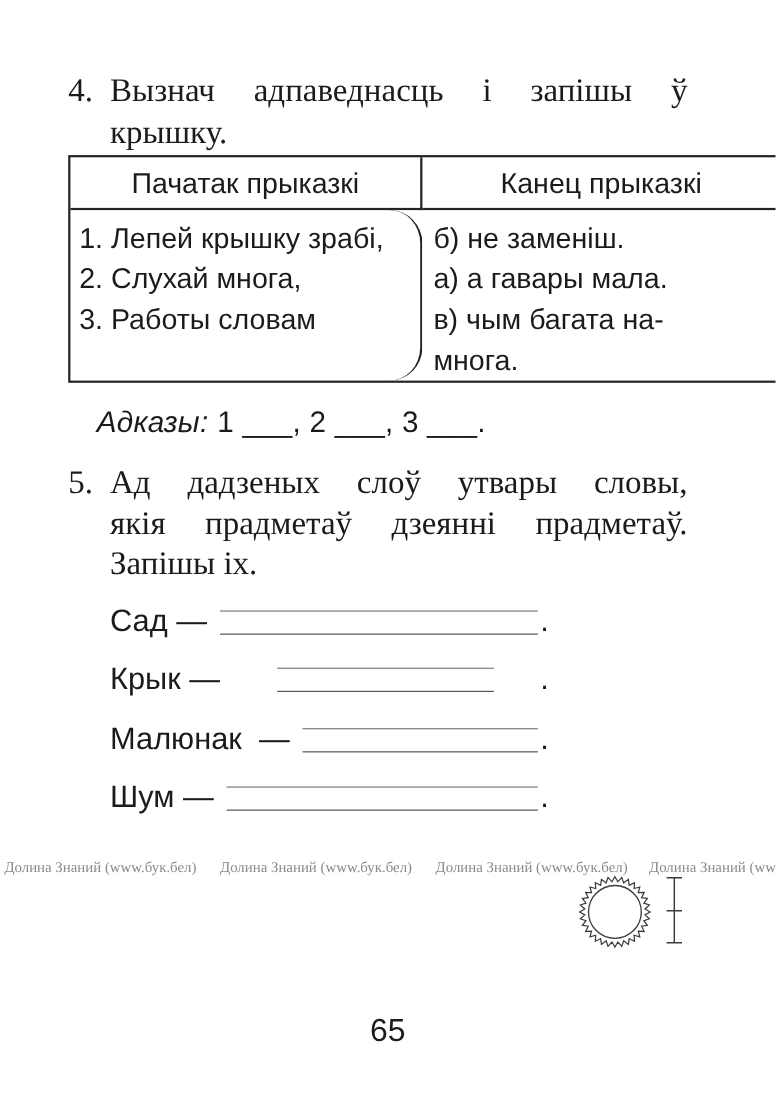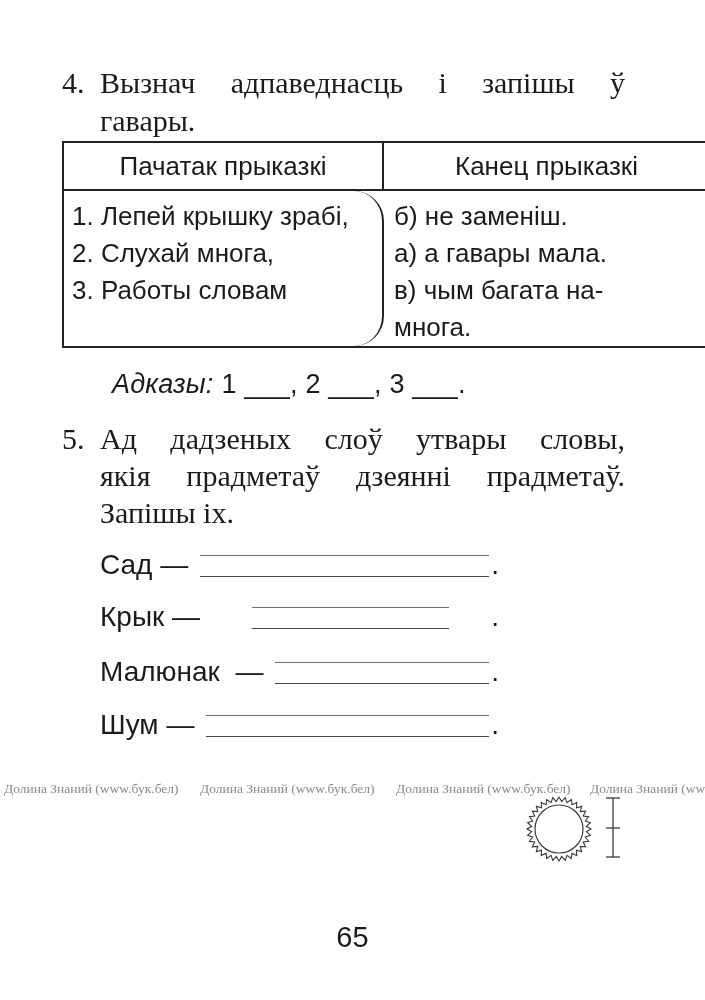--- a/index.html
+++ b/index.html
@@ -38,21 +38,21 @@
   .ptable .hcell {
     border-bottom: 2px solid #232323;
     display: flex; align-items: center; justify-content: center;
   }
   .ptable .col-l { border-right: 2px solid #232323; }
   .ptable .bcell { padding: 7px 6px 0 8px; line-height: 37px; border-radius: 30px; }
   .ptable .bcell.col-r { padding-left: 10px; }
 
   
   .answers {
-    position: absolute; left: 112px; top: 368px;
+    position: absolute; left: 88px; top: 368px;
     font-size: 27px; line-height: 32px; letter-spacing: 0.2px;
   }
   .answers .lbl { font-style: italic; margin-right: 8px; }
 
   
   .word-row {
     position: absolute; left: 100px; width: 399px; height: 34px;
     display: flex; align-items: center;
     font-size: 28px; line-height: 30px;
   }
@@ -97,21 +97,21 @@
   }
 </style>
 </head>
 <body>
 
 <div class="page">
 
   <div class="task-num" style="left:62px; top:64px;">4.</div>
   <div class="task-text" style="top:64px;">
     <div class="jline">Вызнач адпаведнасць і запішы ў</div>
-    <div>гавары.</div>
+    <div>крышку.</div>
   </div>
 
   <div class="ptable">
     <div class="hcell col-l">Пачатак прыказкі</div>
     <div class="hcell">Канец прыказкі</div>
     <div class="bcell col-l">
       <div>1. Лепей крышку зрабі,</div>
       <div>2. Слухай многа,</div>
       <div>3. Работы словам</div>
     </div>

